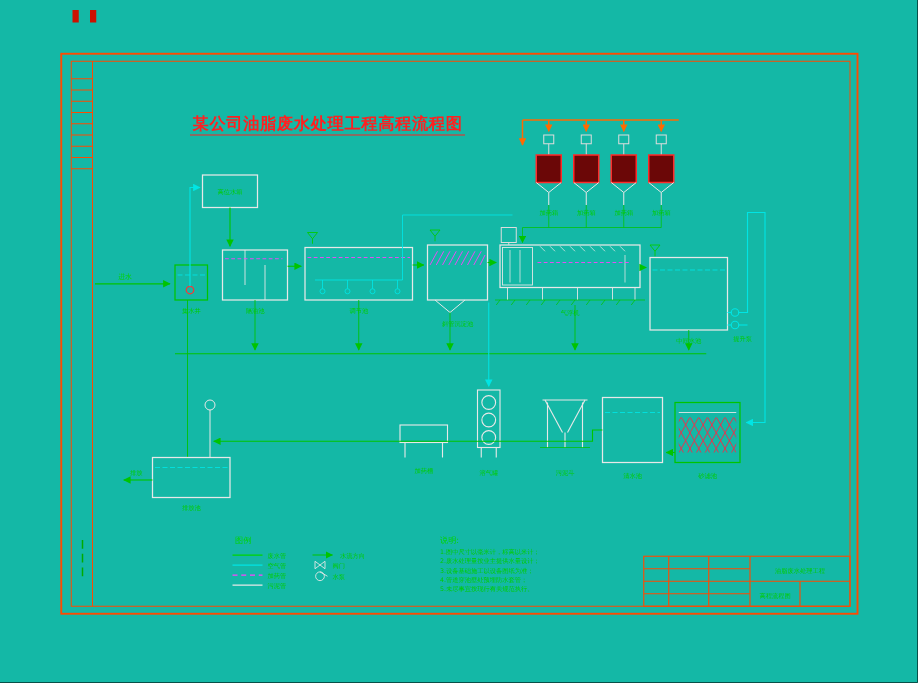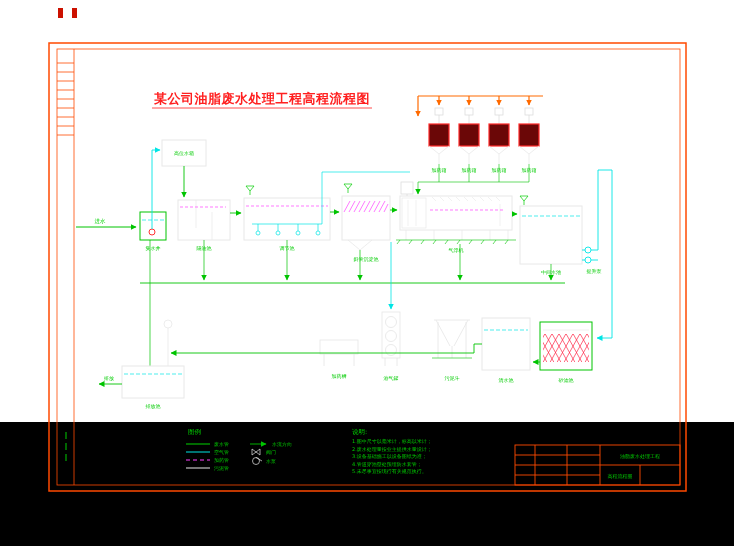--- a/index.html
+++ b/index.html
@@ -1,16 +1,16 @@
 <!DOCTYPE html>
 <html><head>
 <meta charset="utf-8">
 <style>
   html,body{margin:0;padding:0;background:#000;width:734px;height:546px;overflow:hidden}
-  #stage{position:relative;width:734px;height:422px;background:#ffffff}
+  #stage{position:relative;width:734px;height:546px;background:#14b8a6}
   svg{display:block}
   text{font-family:"DejaVu Sans",sans-serif}
   .t-title{fill:#ff2020;font-size:13px;font-weight:bold;letter-spacing:.5px}
   .tg{fill:#00d400;font-size:5.5px}
   .tgs{fill:#00cc00;font-size:5px}
   .tgh{fill:#00d400;font-size:6.5px}
   .wdash{stroke-dasharray:4 2}
   .mdash{stroke-dasharray:3 2}
   .dash{stroke-dasharray:4 3}
 </style>

